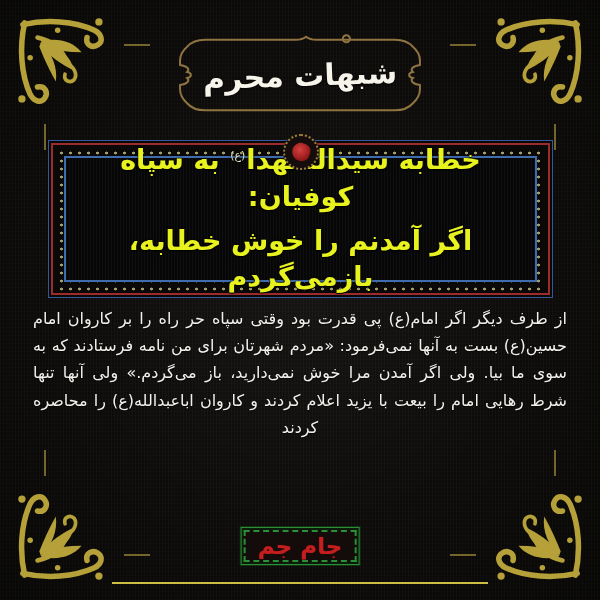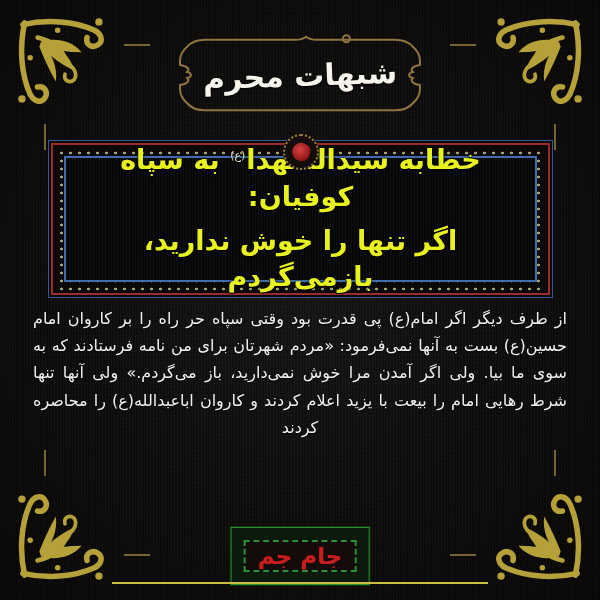--- a/index.html
+++ b/index.html
@@ -56,21 +56,21 @@
   .medallion-blob{width:18px;height:18px;border-radius:55% 45% 50% 60%;
     background:radial-gradient(circle at 40% 40%, #d84040 0%, #8c1515 75%);
     transform:rotate(20deg);}
   
   .bodytext{position:absolute;top:305px;left:33px;width:534px;
     direction:rtl;text-align:justify;text-align-last:center;
     color:#f2f0ec;font-size:16px;line-height:1.7;
     text-shadow:0 1px 1px rgba(0,0,0,.7);}
   
   .logo{position:absolute;top:527px;left:50%;transform:translateX(-50%);}
-  .logo-frame{border:1px solid #2a8f35;padding:12px;background:#0c1a0c;
+  .logo-frame{border:1px solid #2a8f35;padding:2px;background:#0c1a0c;
     box-shadow:0 0 0 1px rgba(20,90,30,.5);}
   .logo-inner{border:2px dashed #2a8f35;background:#140b0b;padding:1px 12px;}
   .logo-text{color:#c41e1e;font-size:23px;font-weight:bold;direction:rtl;display:block;
     text-shadow:0 0 1px #7a0f0f;}
   .bottom-line{position:absolute;top:582px;left:112px;right:112px;height:2px;background:#cdbd40;}
 </style>
 </head>
 <body>
 
 <svg width="0" height="0" style="position:absolute" aria-hidden="true">
@@ -144,21 +144,21 @@
 <div class="qbox">
   <div class="medallion">
     <div class="medallion-blob"></div>
   </div>
   <div class="qbox-red">
     <div class="qbox-band">
       <div class="qbox-blue">
         <div class="q-line">
           <span>خطابه سیدالشهدا</span><span class="honorific">(ع)</span><span> به سپاه کوفیان:</span>
         </div>
-        <div class="q-line">اگر تنها را خوش ندارید، بازمی‌گردم</div>
+        <div class="q-line">اگر آمدنم را خوش خطابه، بازمی‌گردم</div>
       </div>
     </div>
   </div>
 </div>
 
 <div class="bodytext">از طرف دیگر اگر امام(ع) پی قدرت بود وقتی سپاه حر راه را بر کاروان امام حسین(ع) بست به آنها نمی‌فرمود: «مردم شهرتان برای من نامه فرستادند که به سوی ما بیا. ولی اگر آمدن مرا خوش نمی‌دارید، باز می‌گردم.» ولی آنها تنها شرط رهایی امام را بیعت با یزید اعلام کردند و کاروان اباعبدالله(ع) را محاصره کردند</div>
 
 <div class="logo">
   <div class="logo-frame">
     <div class="logo-inner">

